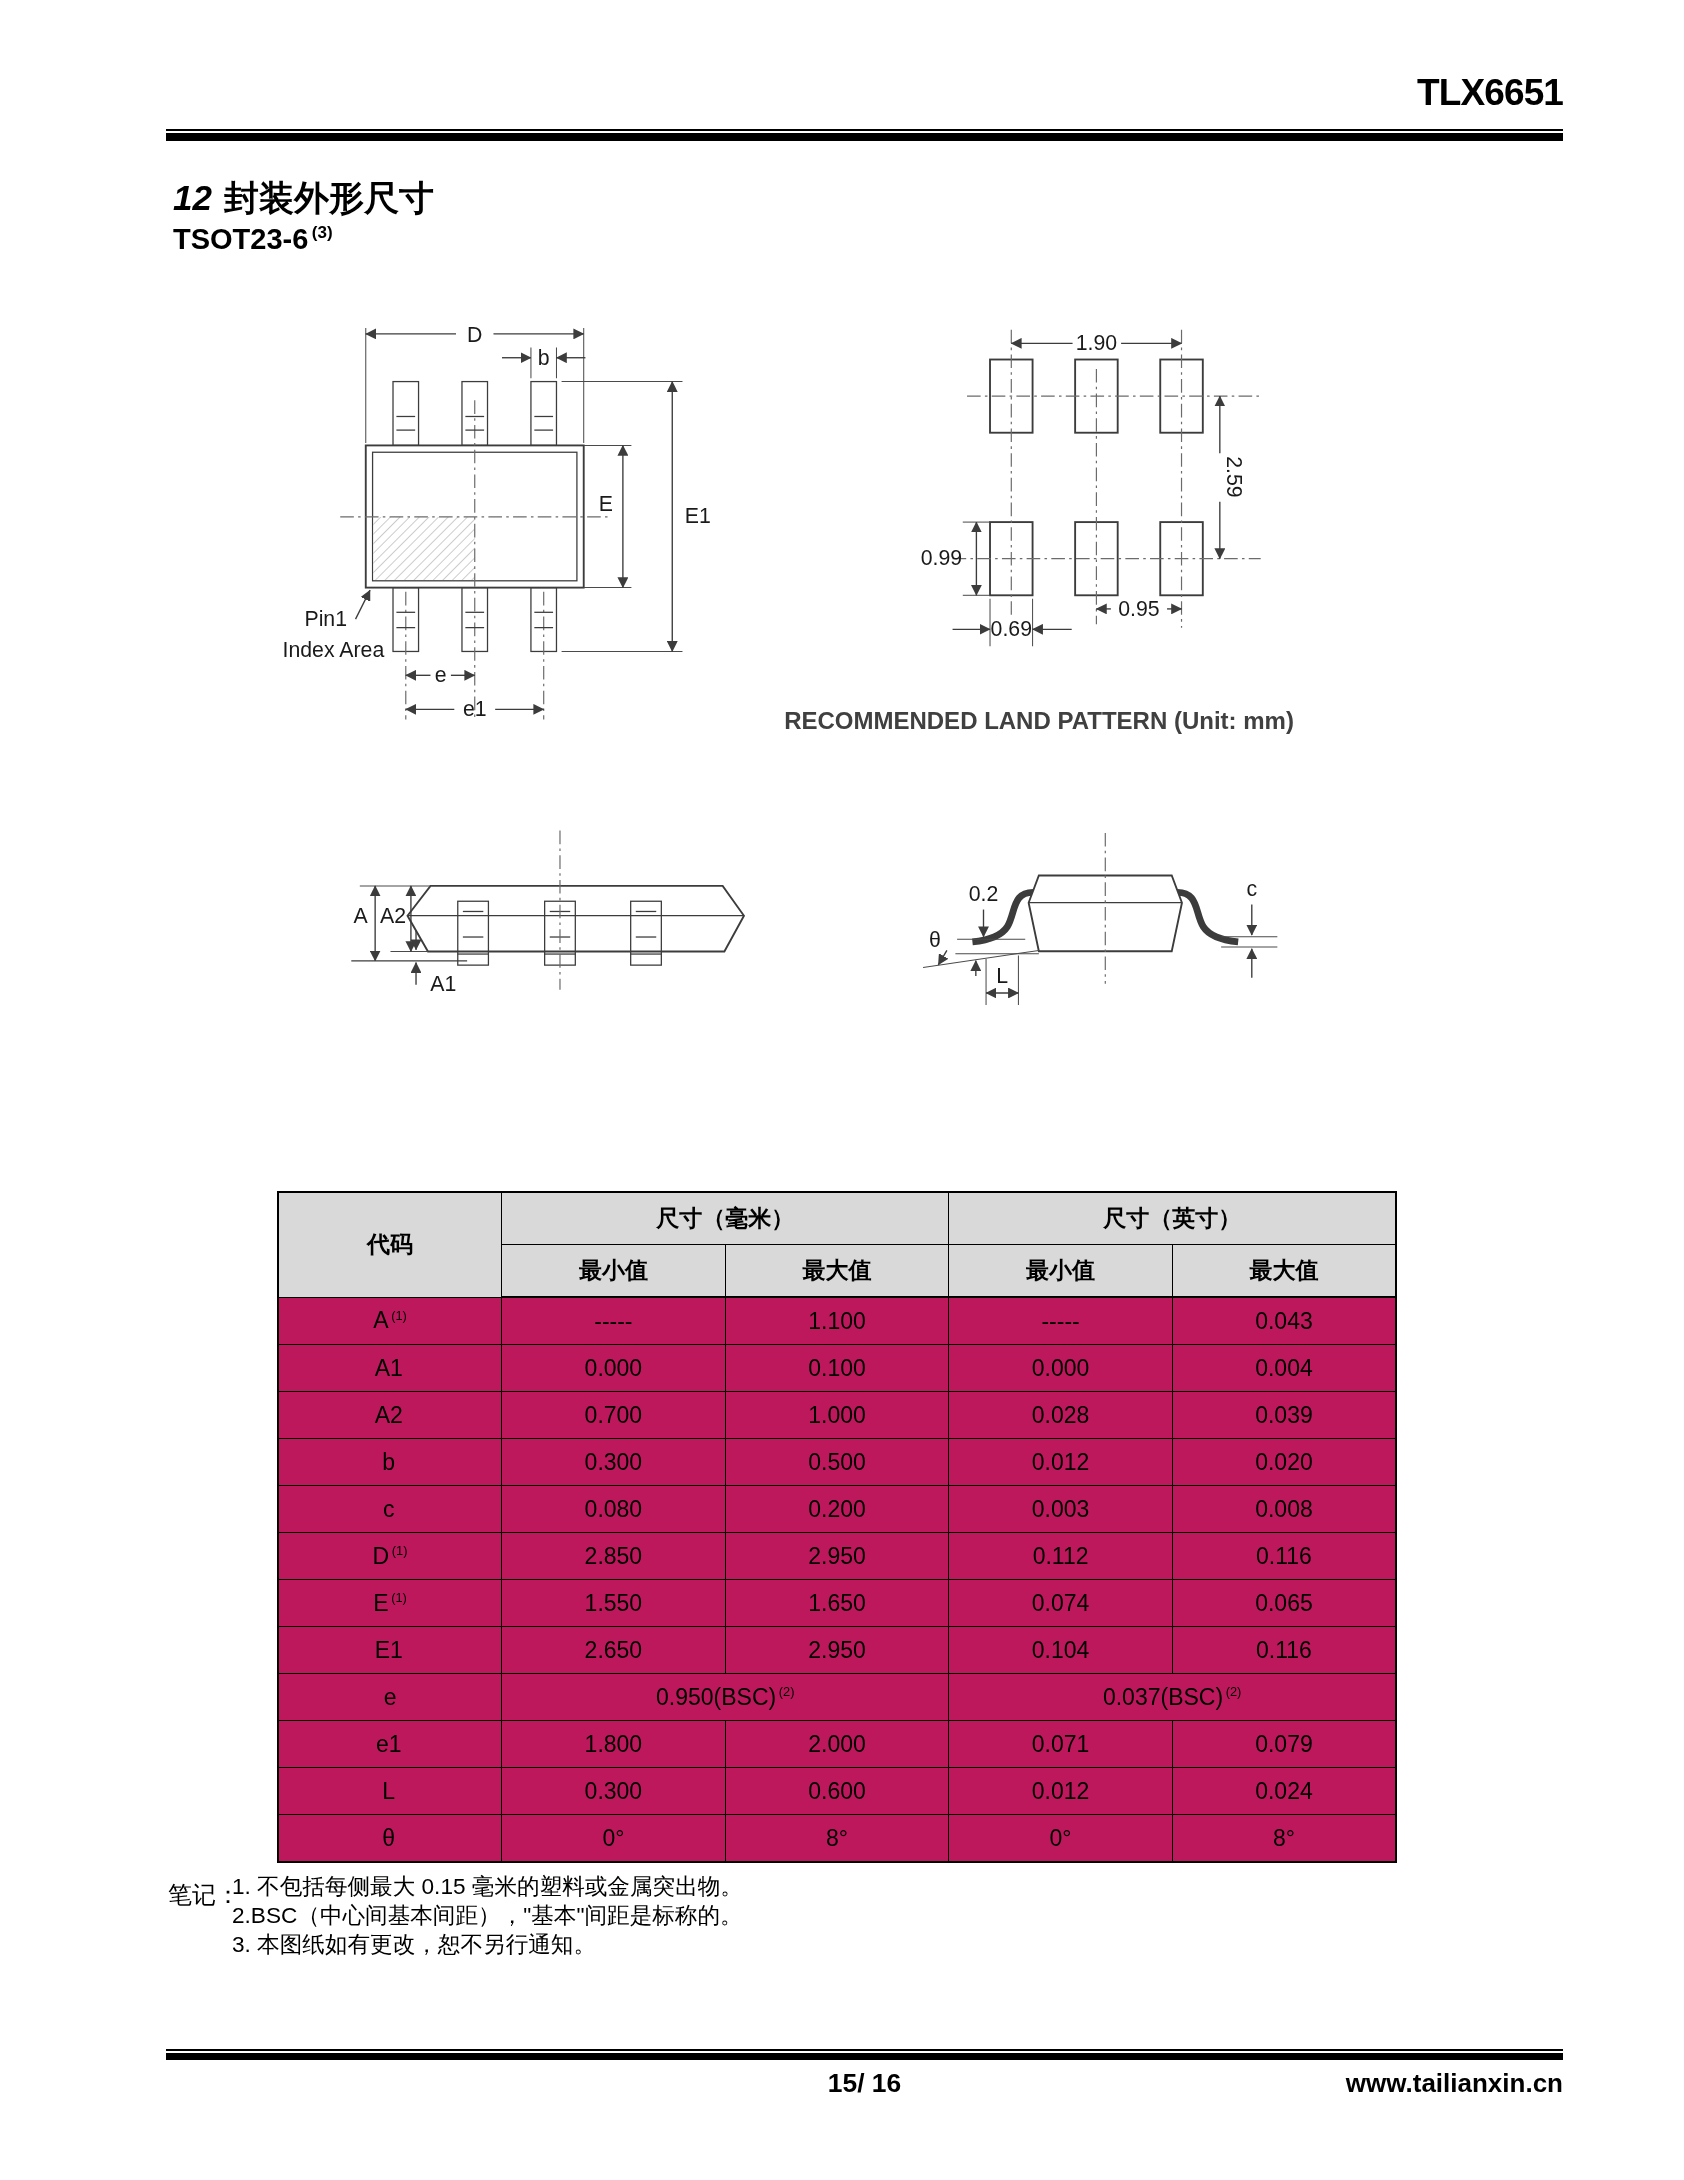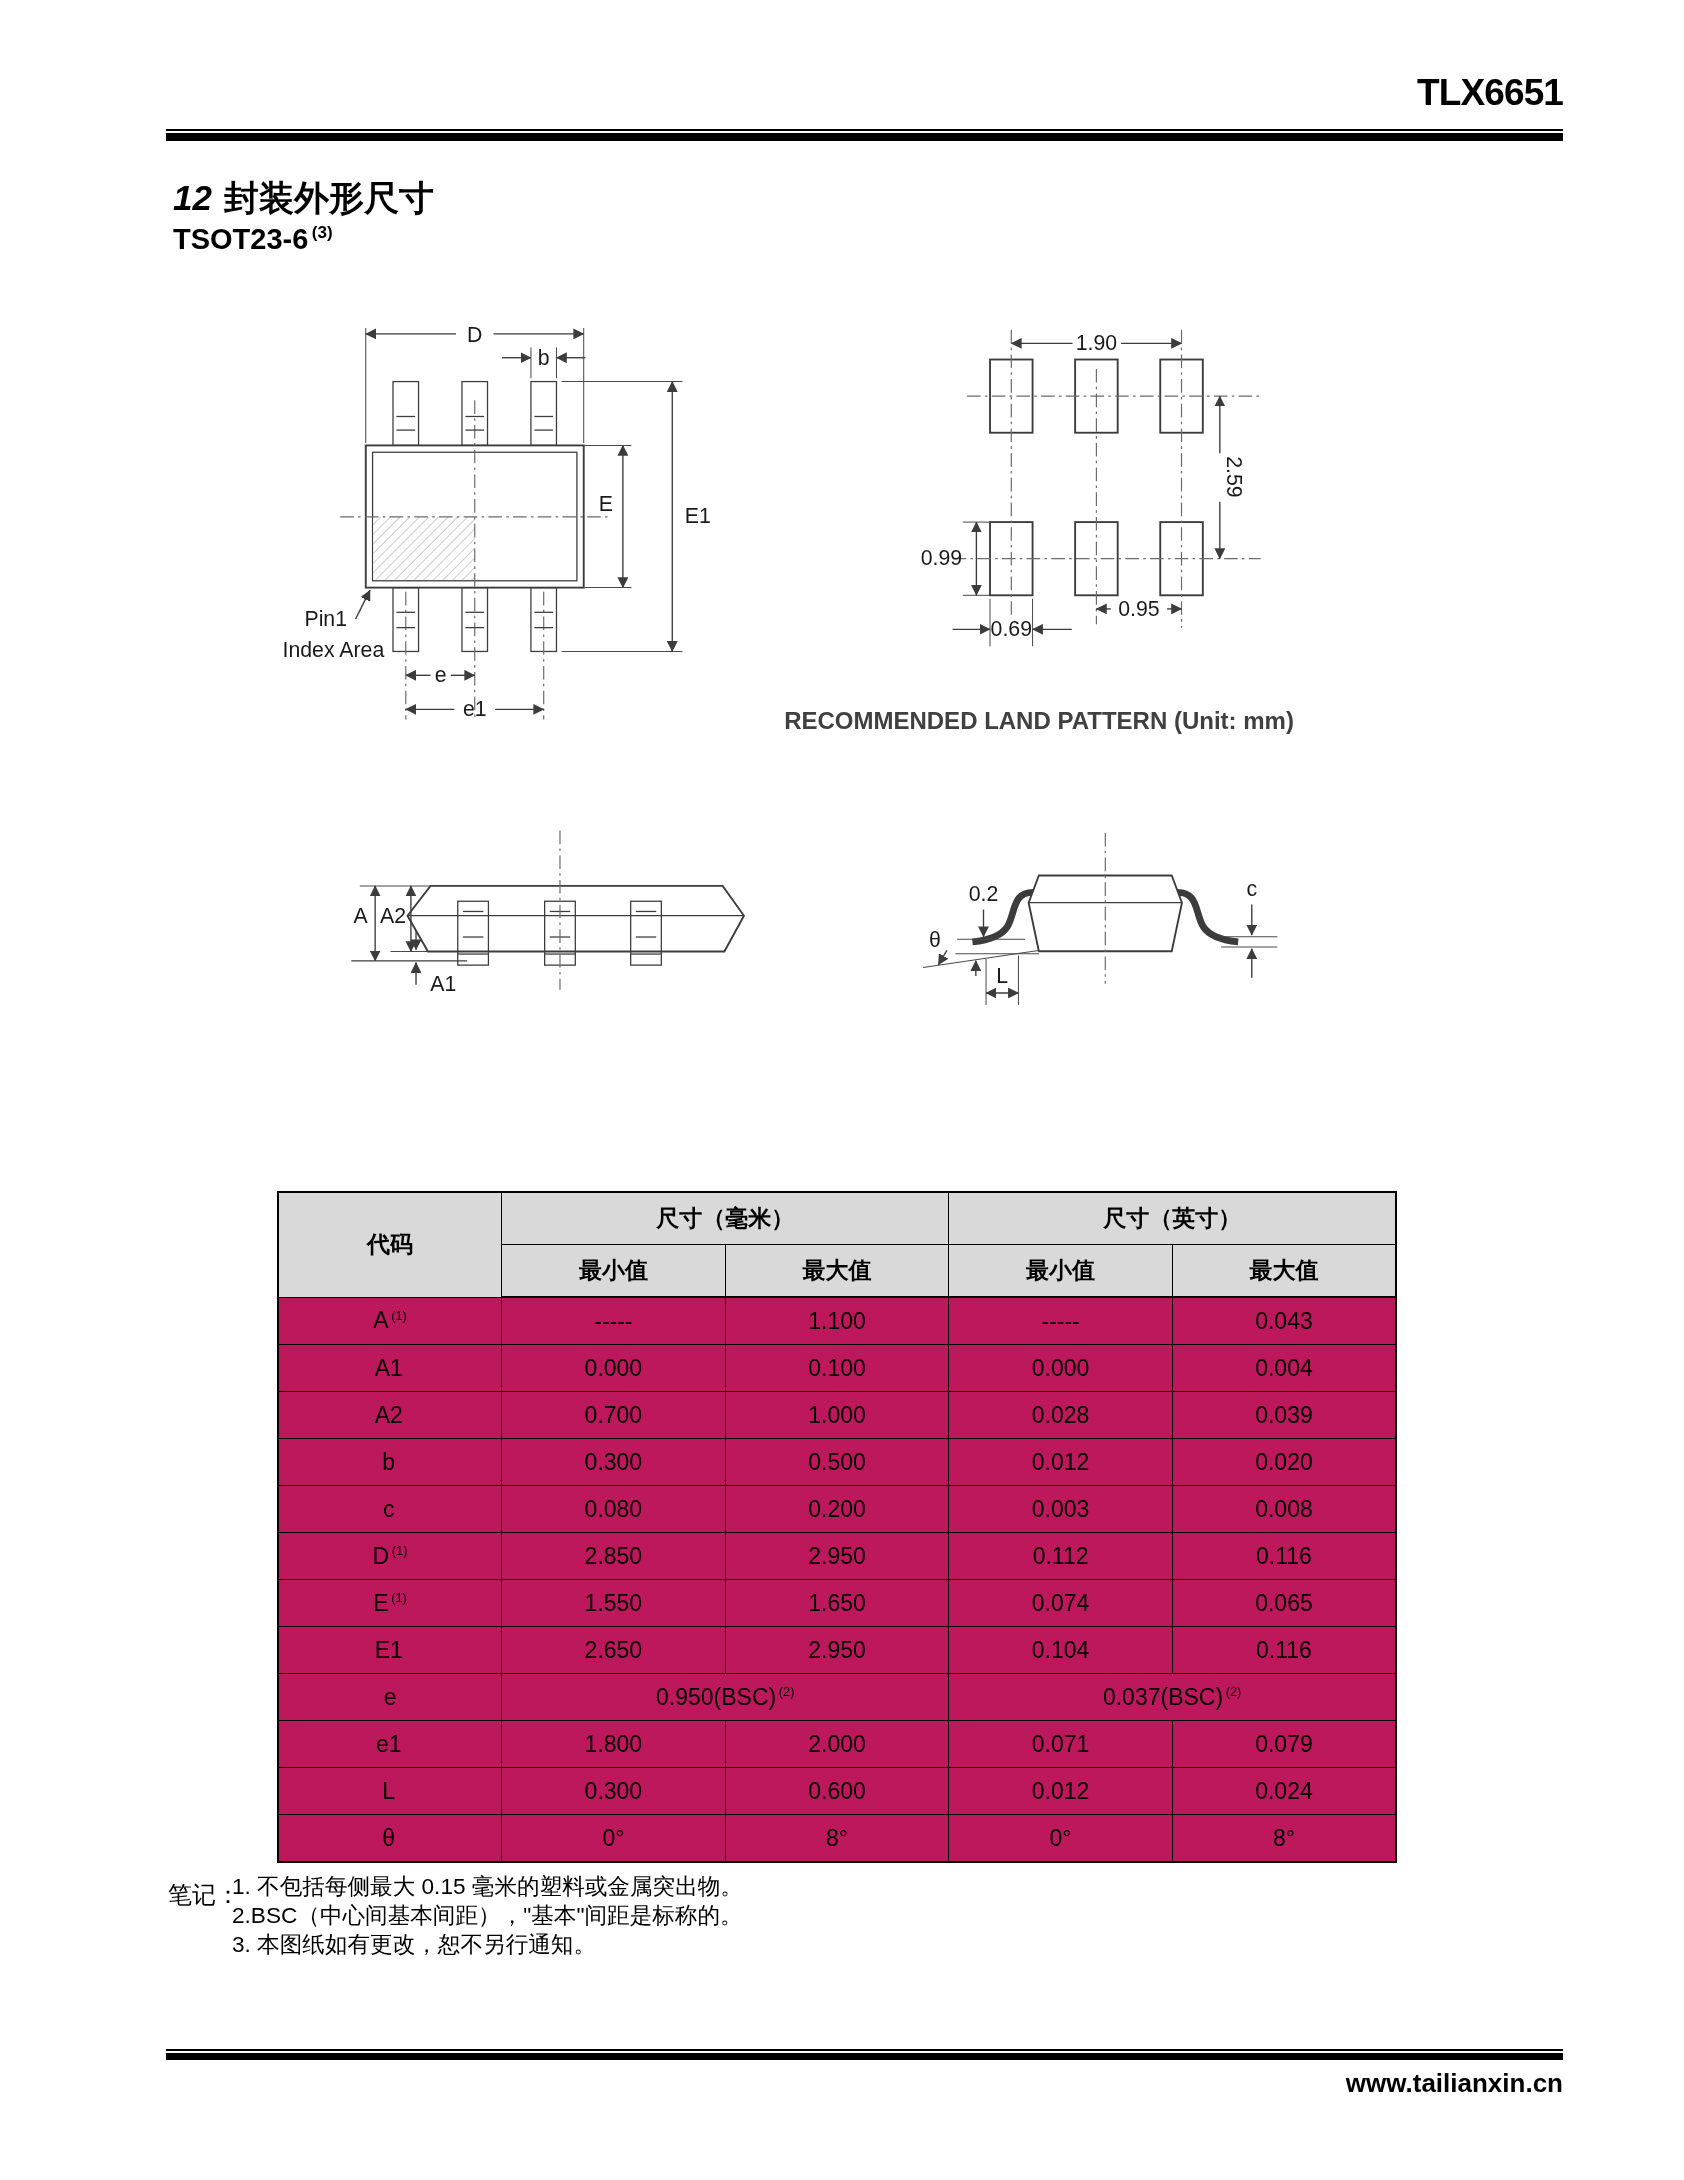--- a/index.html
+++ b/index.html
@@ -404,16 +404,17 @@
     <div class="notes-label">笔记：</div>
     <div class="notes-list">
       <div>1. 不包括每侧最大 0.15 毫米的塑料或金属突出物。</div>
       <div>2.BSC（中心间基本间距），"基本"间距是标称的。</div>
       <div>3. 本图纸如有更改，恕不另行通知。</div>
     </div>
   </div>
 
   <div class="rule-thin" style="top:2049px"></div>
   <div class="rule-thick" style="top:2053px;height:6.8px"></div>
+  <div class="page-num">15/ 16</div>
   <div class="site">www.tailianxin.cn</div>
 
 </div>
 
 
 </body></html>

